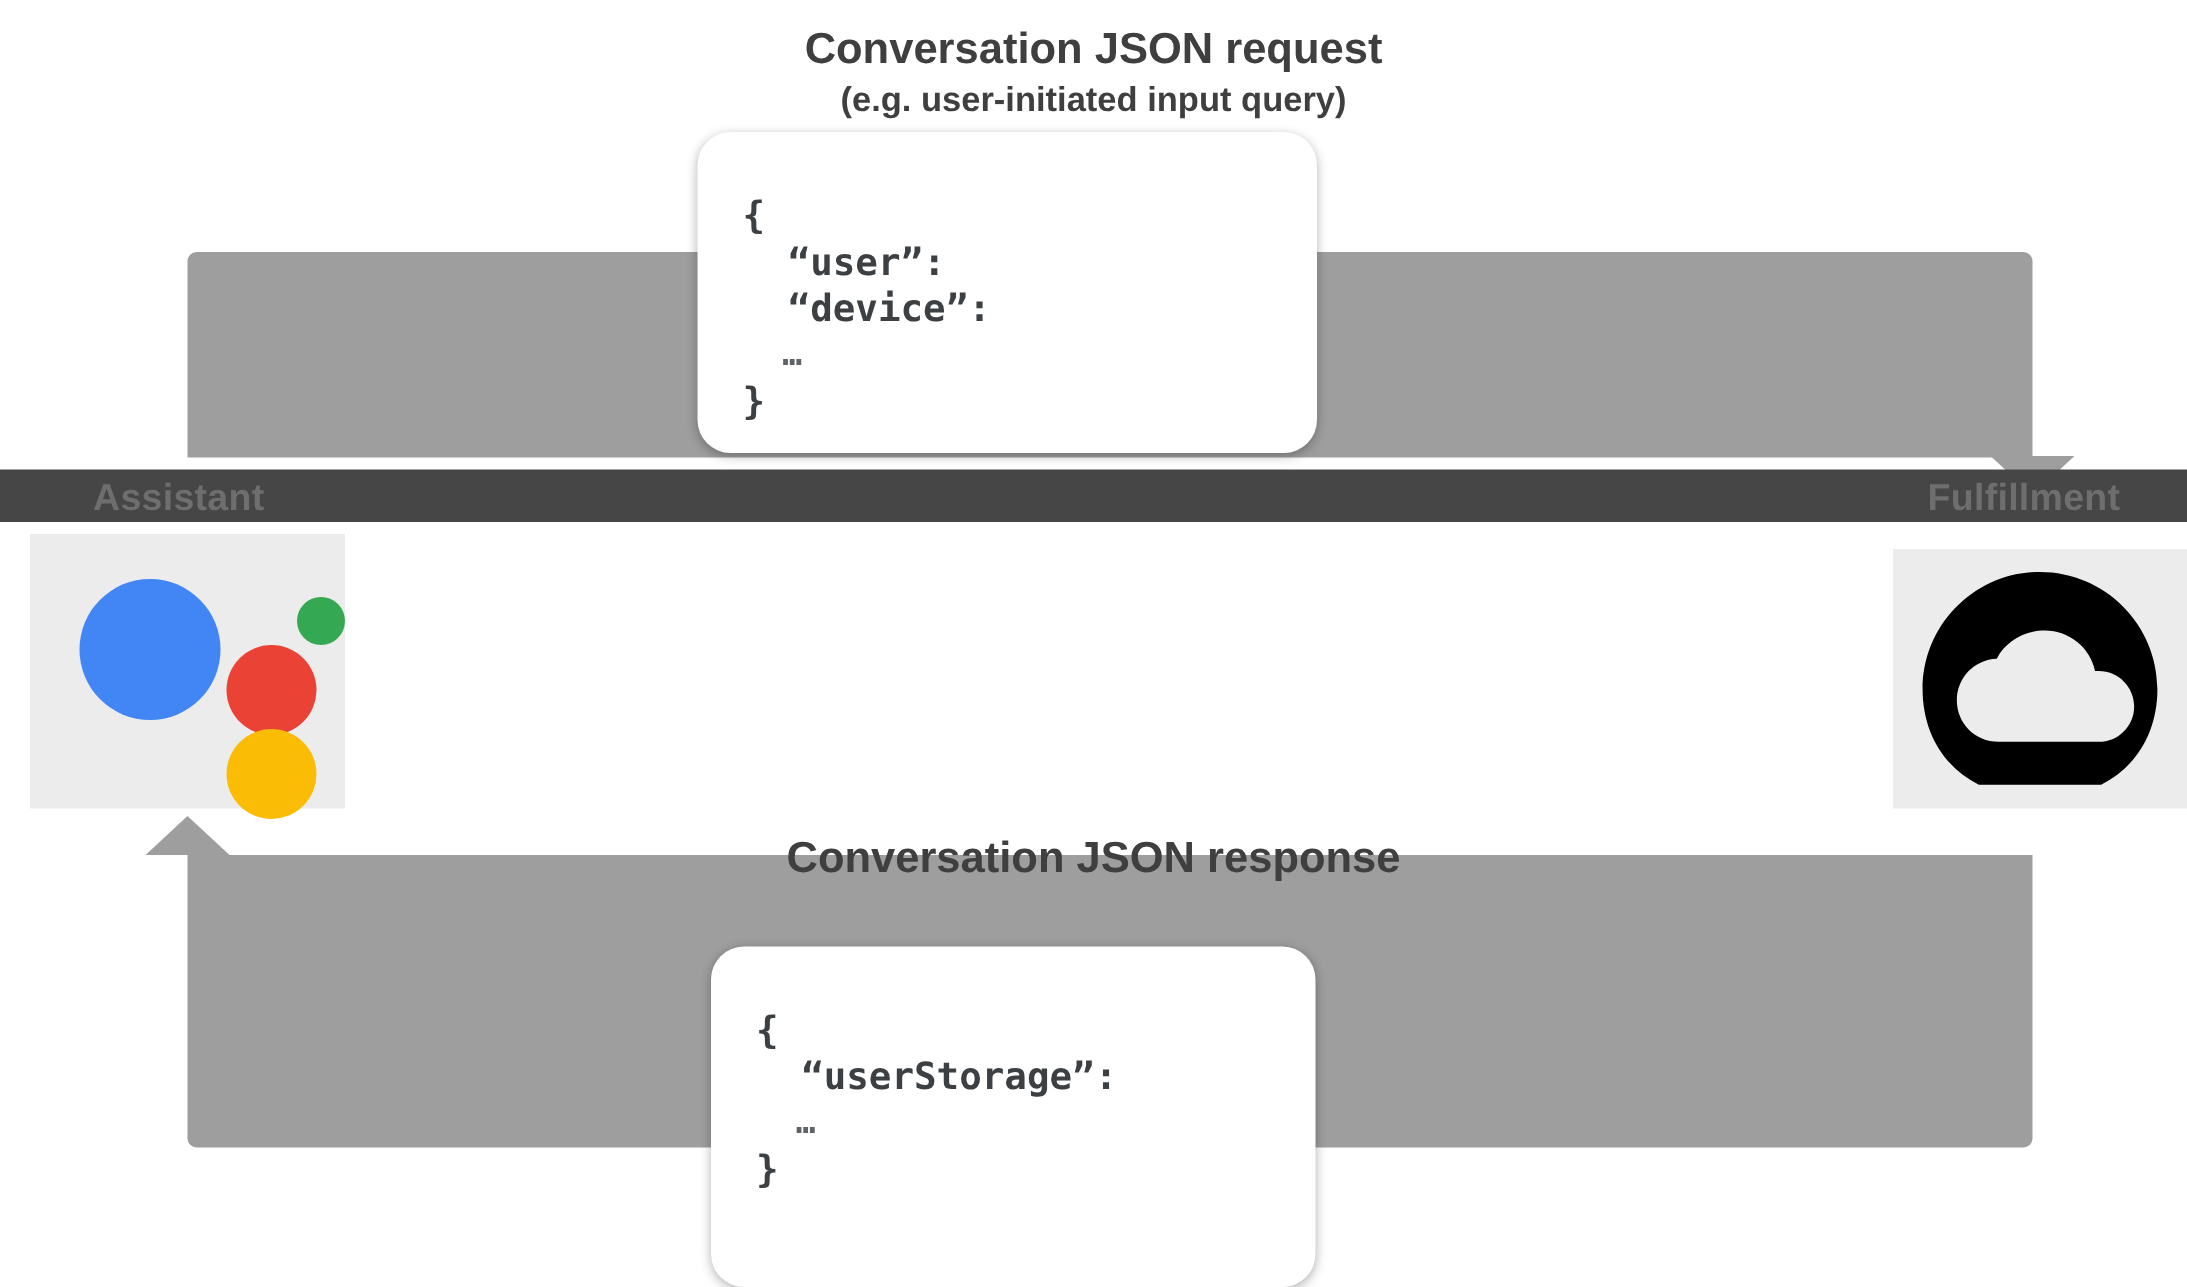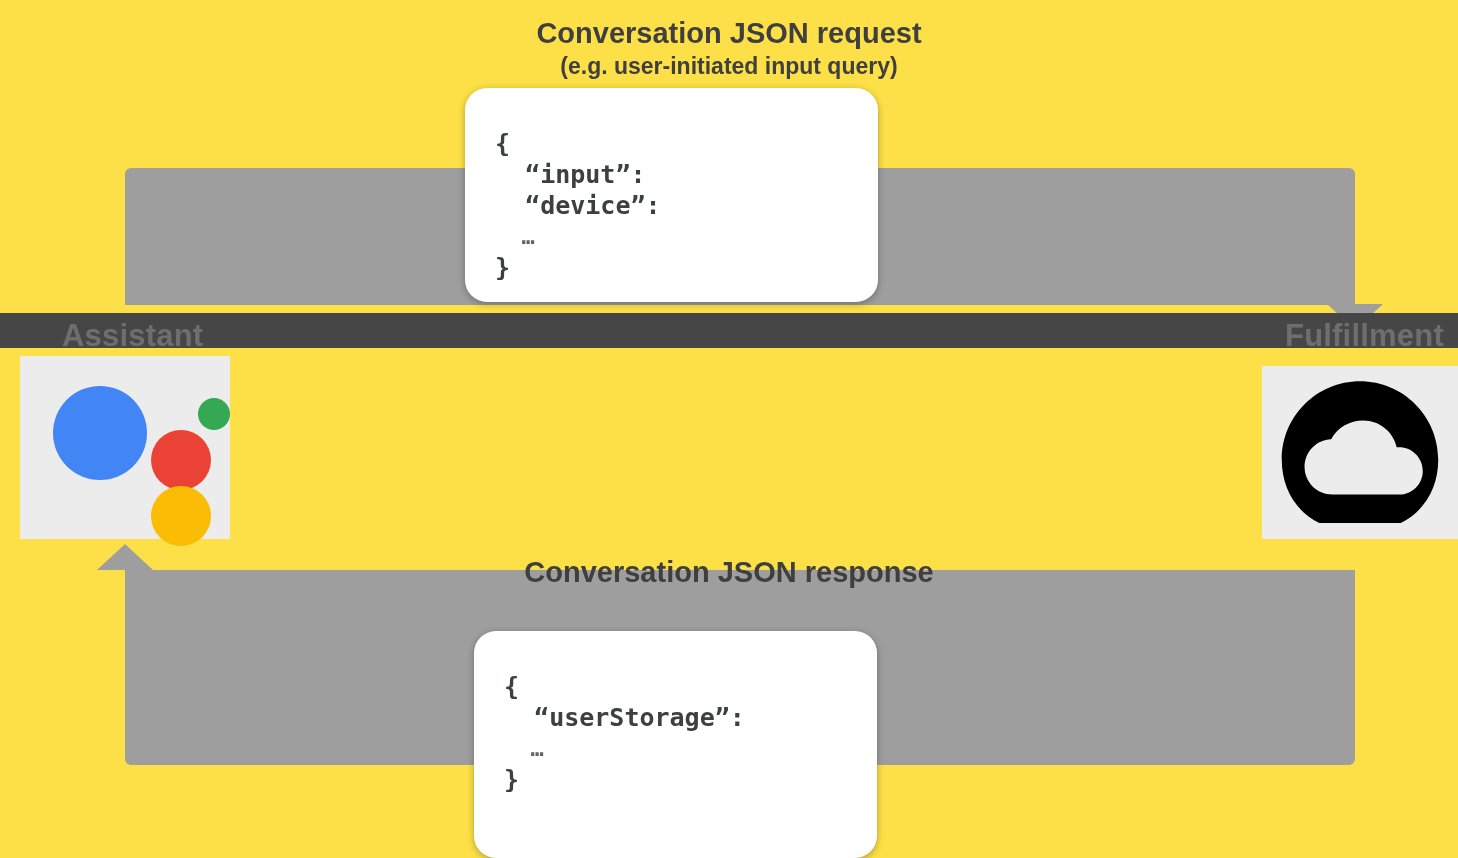--- a/index.html
+++ b/index.html
@@ -9,21 +9,21 @@
     background: #000000;
   }
   body {
     font-family: "Liberation Sans", sans-serif;
   }
 
   #stage {
     position: relative;
     width: 1458px;
     height: 858px;
-    background: #fde047;
+    background: #ffffff;
     overflow: hidden;
   }
 
   
   .arrow-band {
     position: absolute;
     background: #9e9e9e;
   }
 
   
@@ -111,21 +111,21 @@
   .dot-yellow { left: 116px; top: 118px; width: 60px; height: 60px; background: #FBBC05; }
   .dot-green  { left: 163px; top: 30px;  width: 32px; height: 32px; background: #34A853; }
 
   
   .cloud-icon { width: 168px; height: 150px; display:block; }
 
   
   .endpoint-label {
     position: absolute;
     color: #6e6e6e;
-    font-size: 31px;
+    font-size: 25px;
     font-weight: 700;
     letter-spacing: 0.2px;
     white-space: nowrap;
   }
   .label-assistant { left: 62px; top: 318px; }
   .label-fulfillment { left: 1285px; top: 318px; }
 
   
   .flow-caption {
     position: absolute;
@@ -186,21 +186,21 @@
   <div class="arrow-band arrow-top-shaft"></div>
   <div class="arrow-top-head"></div>
 
   <div class="flow-caption caption-top">
     <div class="cap-title">Conversation JSON request</div>
     <div class="cap-sub">(e.g. user-initiated input query)</div>
   </div>
 
   <div class="json-card json-card-top">
     <div class="json-line">{</div>
-    <div class="json-line json-indent">“input”:</div>
+    <div class="json-line json-indent">“user”:</div>
     <div class="json-line json-indent">“device”:</div>
     <div class="json-line json-ellipsis">…</div>
     <div class="json-line">}</div>
   </div>
 
   <div class="mid-band"></div>
 
   <div class="endpoint-label label-assistant">Assistant</div>
   <div class="endpoint-label label-fulfillment">Fulfillment</div>
 

